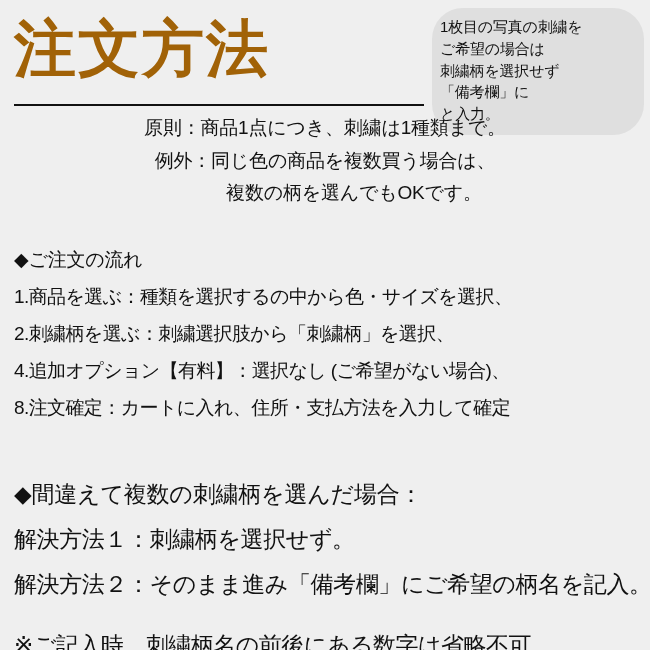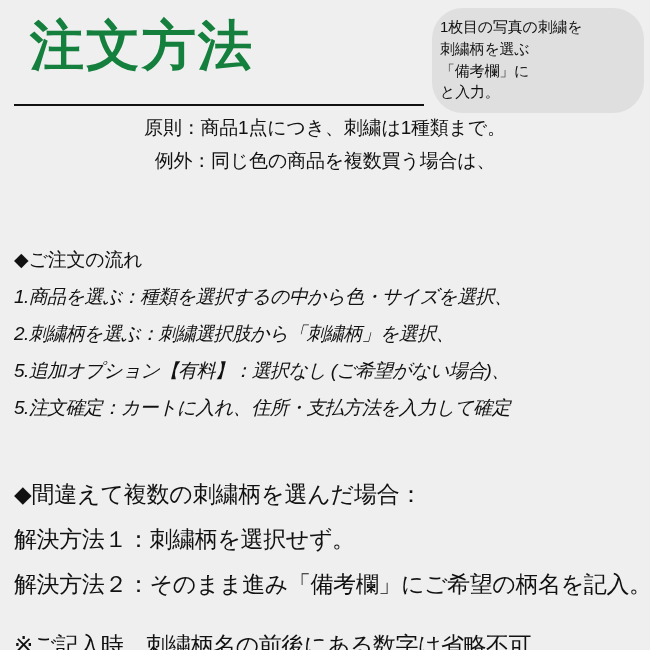--- a/index.html
+++ b/index.html
@@ -39,26 +39,25 @@
   .note-line {
     white-space: nowrap;
     letter-spacing: -0.2px;
   }
 
   
   .title {
     position: absolute;
     top: 18px;
     left: 14px;
-    font-size: 54px;
+    font-size: 62px;
     font-weight: 700;
     letter-spacing: 2px;
     line-height: 1.0;
-    color: #15803d;
-    margin-left: 16px;
+    color: #a16207;
   }
   .title-rule {
     position: absolute;
     top: 104px;
     left: 14px;
     width: 410px;
     height: 2px;
     background: #111;
   }
 
@@ -90,21 +89,20 @@
     line-height: 1.95;
     margin-top: 11px;
   }
   .flow .heading {
     white-space: nowrap;
     letter-spacing: -0.2px;
   }
   .flow .step {
     white-space: nowrap;
     letter-spacing: -0.6px;
-    font-style: italic;
   }
 
   
   .trouble {
     position: absolute;
     top: 472px;
     left: 14px;
     width: 632px;
     font-size: 23px;
     line-height: 1.95;
@@ -123,39 +121,41 @@
     margin-top: 16px;
   }
 </style>
 </head>
 <body>
 
 <div class="page">
 
   <div class="note-box">
     <div class="note-line">1枚目の写真の刺繍を</div>
-    <div class="note-line">刺繍柄を選ぶ</div>
+    <div class="note-line">ご希望の場合は</div>
+    <div class="note-line">刺繍柄を選択せず</div>
     <div class="note-line">「備考欄」に</div>
     <div class="note-line">と入力。</div>
   </div>
 
   <div class="title">注文方法</div>
   <div class="title-rule"></div>
 
   <div class="rules">
     <div class="line">原則：商品1点につき、刺繍は1種類まで。</div>
     <div class="line">例外：同じ色の商品を複数買う場合は、</div>
+    <div class="line indent">複数の柄を選んでもOKです。</div>
   </div>
 
   <div class="flow">
     <div class="heading">◆ご注文の流れ</div>
     <div class="step">1.商品を選ぶ：種類を選択するの中から色・サイズを選択、</div>
     <div class="step">2.刺繍柄を選ぶ：刺繍選択肢から「刺繍柄」を選択、</div>
-    <div class="step">5.追加オプション【有料】：選択なし (ご希望がない場合)、</div>
-    <div class="step">5.注文確定：カートに入れ、住所・支払方法を入力して確定</div>
+    <div class="step">4.追加オプション【有料】：選択なし (ご希望がない場合)、</div>
+    <div class="step">8.注文確定：カートに入れ、住所・支払方法を入力して確定</div>
   </div>
 
   <div class="trouble">
     <div class="heading">◆間違えて複数の刺繍柄を選んだ場合：</div>
     <div class="line">解決方法１：刺繍柄を選択せず。</div>
     <div class="line">解決方法２：そのまま進み「備考欄」にご希望の柄名を記入。</div>
     <div class="note">※ご記入時、刺繍柄名の前後にある数字は省略不可。</div>
   </div>
 
 </div>

